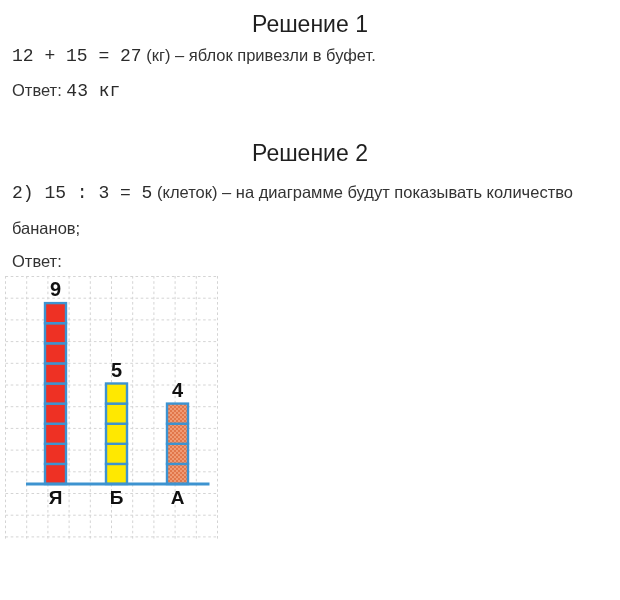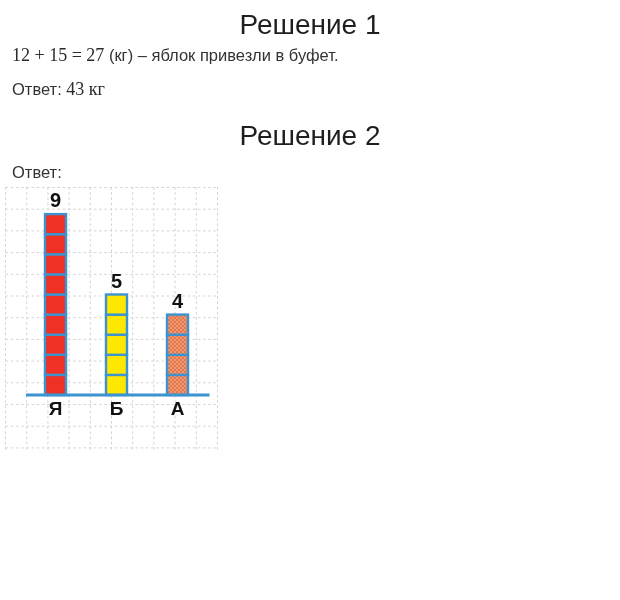--- a/index.html
+++ b/index.html
@@ -1,47 +1,48 @@
 <!DOCTYPE html>
 <html><head>
 <meta charset="utf-8">
 <style>
   html,body{margin:0;padding:0}
   body{
     width:620px;height:600px;overflow:hidden;background:#ffffff;
     font-family:"Liberation Sans",sans-serif;color:#333333;
   }
   .heading{
-    margin:0;text-align:center;font-size:28px;line-height:27px;
+    margin:0;text-align:center;font-size:23px;line-height:27px;
     font-weight:400;color:#1f1f1f;
   }
   #heading1{margin-top:11px}
-  #heading2{margin-top:16px;margin-bottom:8px}
+  #heading2{margin-top:32px;margin-bottom:8px}
   .para{margin:0;padding:0 18px 0 12px;font-size:16.5px;line-height:34px}
   .steps .para{line-height:35px}
   .answer2{line-height:30px}
   .math{
-    font-family:Liberation Serif, serif;font-size:18px;color:#2b2b2b;
+    font-family:Liberation Mono, monospace;font-size:18px;color:#2b2b2b;
   }
   .pre{white-space:pre-line}
   #chart-area{position:relative;width:620px;height:264px}
   svg text{font-family:"Liberation Sans",sans-serif;font-weight:700}
 </style>
 </head>
 <body>
 
 <h2 id="heading1" class="heading">Решение 1</h2>
 
 <p class="para"><span class="math">12 + 15 = 27</span> <span>(кг) – яблок привезли в буфет.</span></p>
 
 <p class="para"><span>Ответ:</span> <span class="math">43 кг</span></p>
 
 <h2 id="heading2" class="heading">Решение 2</h2>
 
 <div class="steps">
+  <p class="para"><span class="math">2) 15 : 3 = 5</span> <span>(клеток) – на диаграмме будут показывать количество бананов;</span></p>
 </div>
 
 <p class="para answer2">Ответ:</p>
 
 <div id="chart-area"><svg width="620" height="264" viewBox="0 0 620 264">
       <defs>
         <pattern id="stip" width="4" height="4" patternUnits="userSpaceOnUse">
           <rect x="0" y="0" width="4" height="4" fill="#ef9a74"></rect>
           <circle cx="1" cy="1" r="1" fill="#dd6b3d"></circle>
           <circle cx="3" cy="3" r="1" fill="#dd6b3d"></circle>

